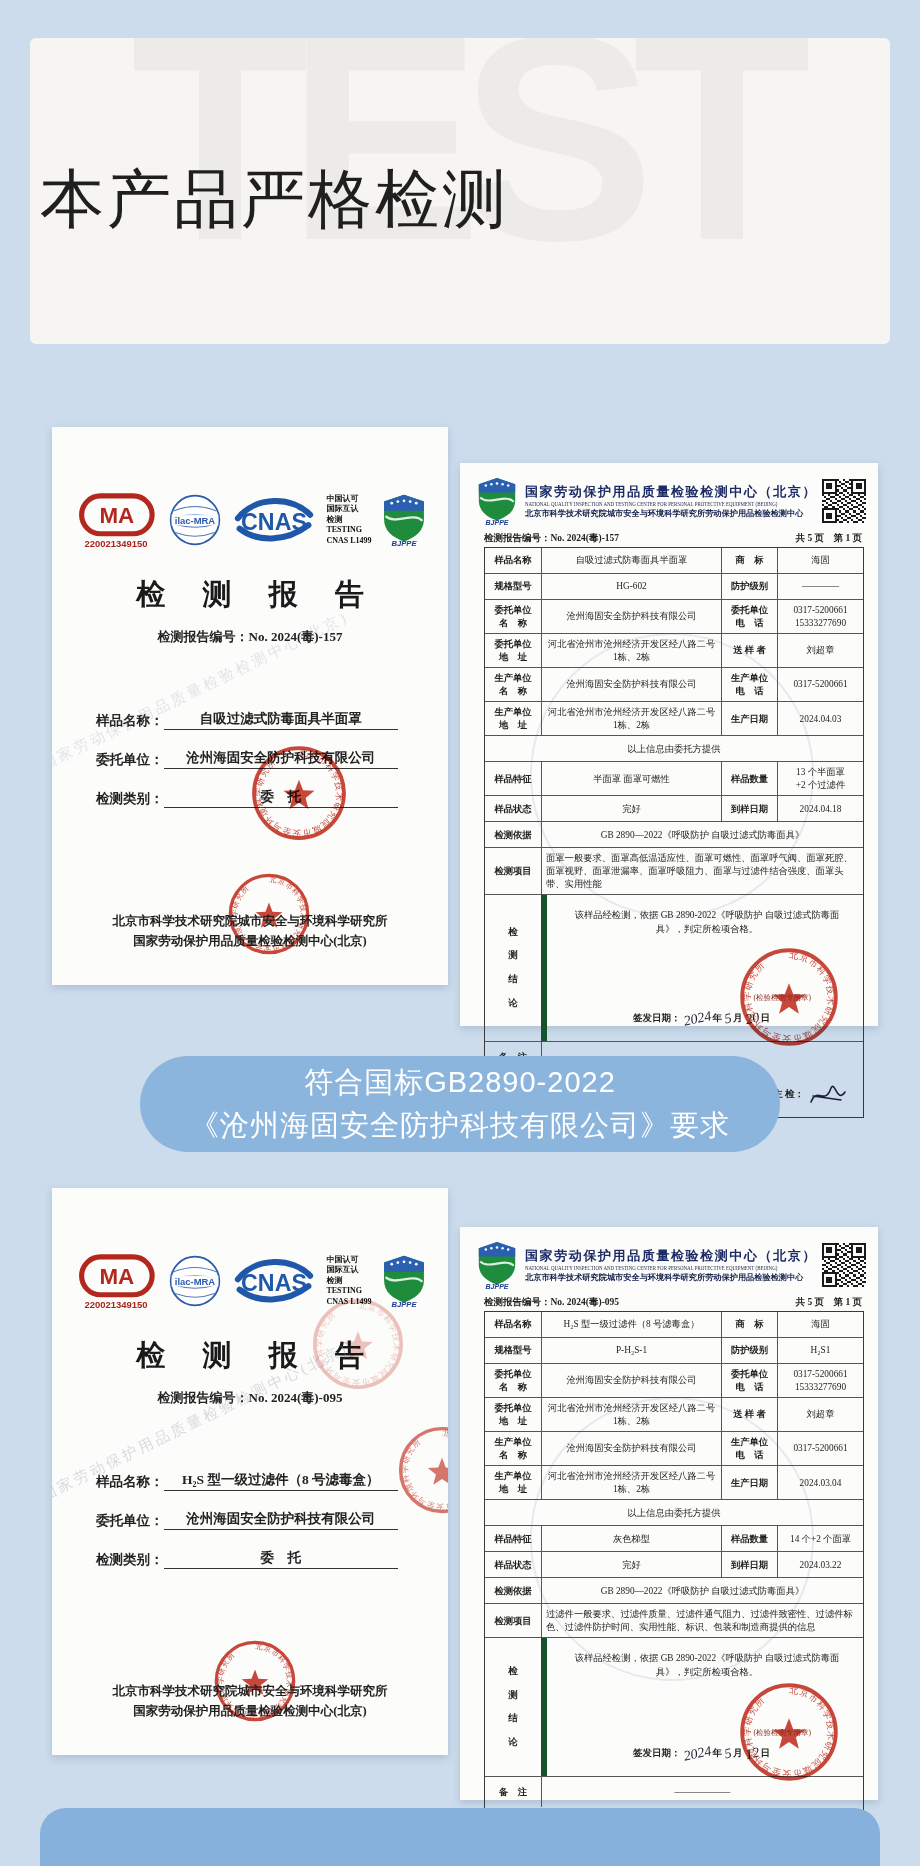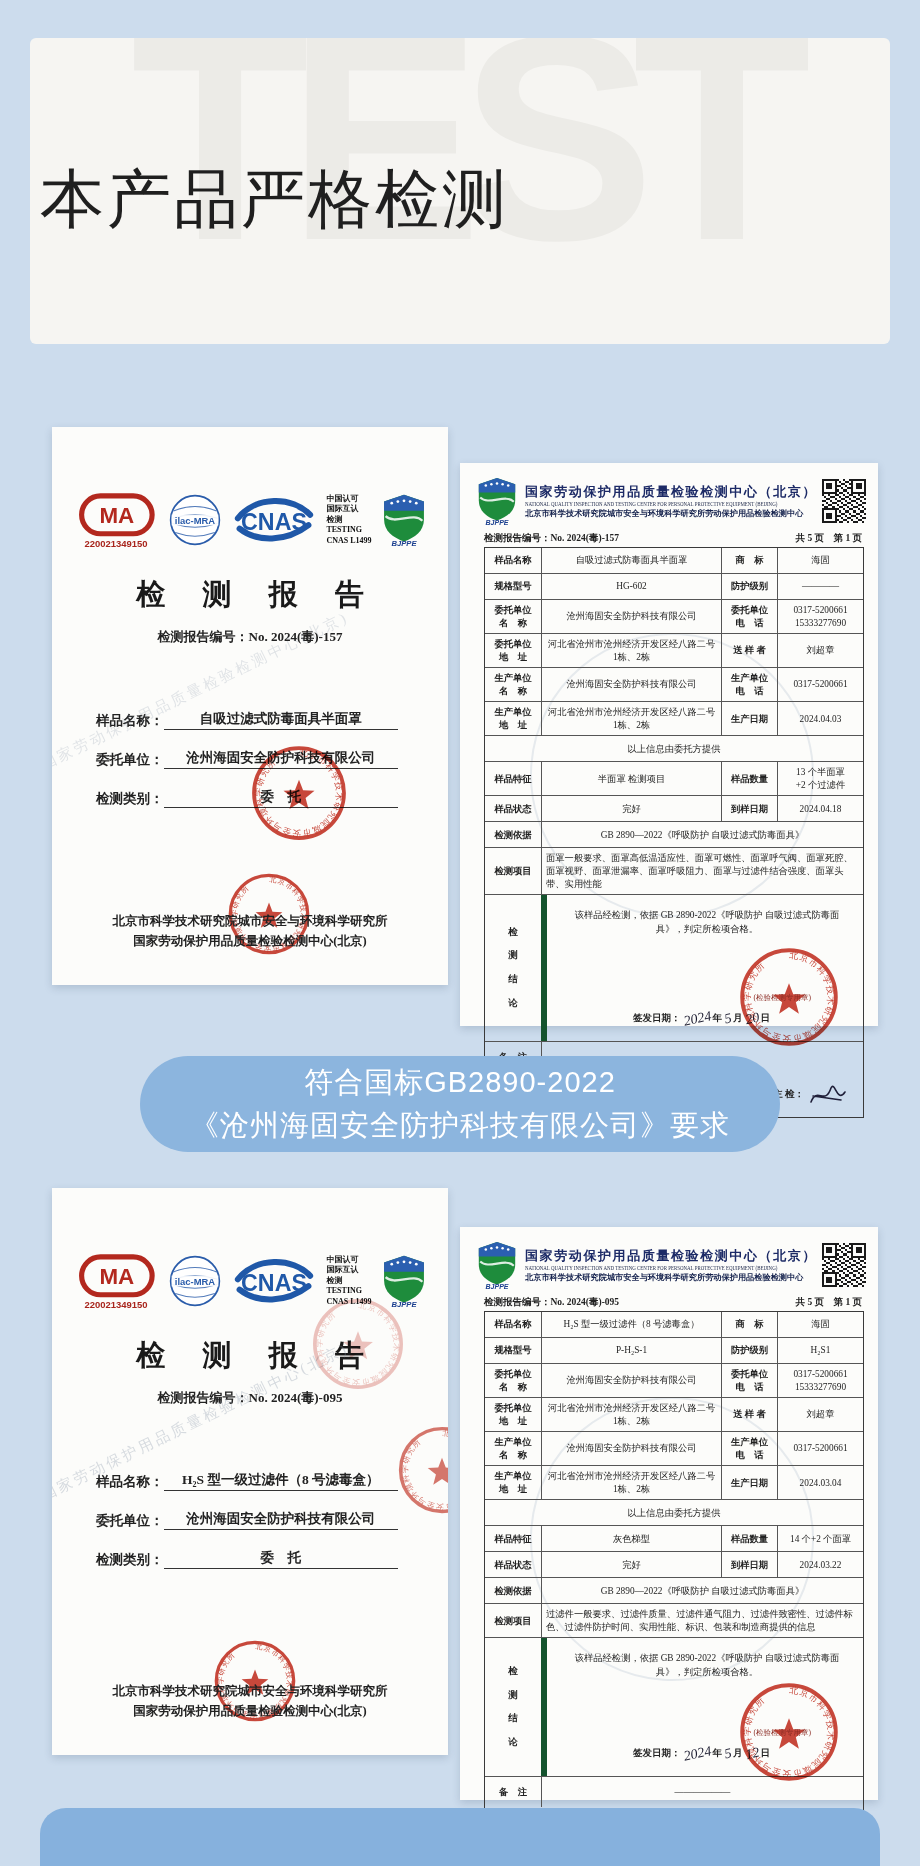--- a/index.html
+++ b/index.html
@@ -487,21 +487,21 @@
 地　址</div>
             <div class="tc">河北省沧州市沧州经济开发区经八路二号1栋、2栋</div>
             <div class="tc lab">生产日期</div>
             <div class="tc">2024.04.03</div>
           </div>
           <div class="trow t1">
             <div class="tc">以上信息由委托方提供</div>
           </div>
           <div class="trow t4">
             <div class="tc lab">样品特征</div>
-            <div class="tc">半面罩 检测项目</div>
+            <div class="tc">半面罩 面罩可燃性</div>
             <div class="tc lab">样品数量</div>
             <div class="tc">13 个半面罩
 +2 个过滤件</div>
           </div>
           <div class="trow t4">
             <div class="tc lab">样品状态</div>
             <div class="tc">完好</div>
             <div class="tc lab">到样日期</div>
             <div class="tc">2024.04.18</div>
           </div>

